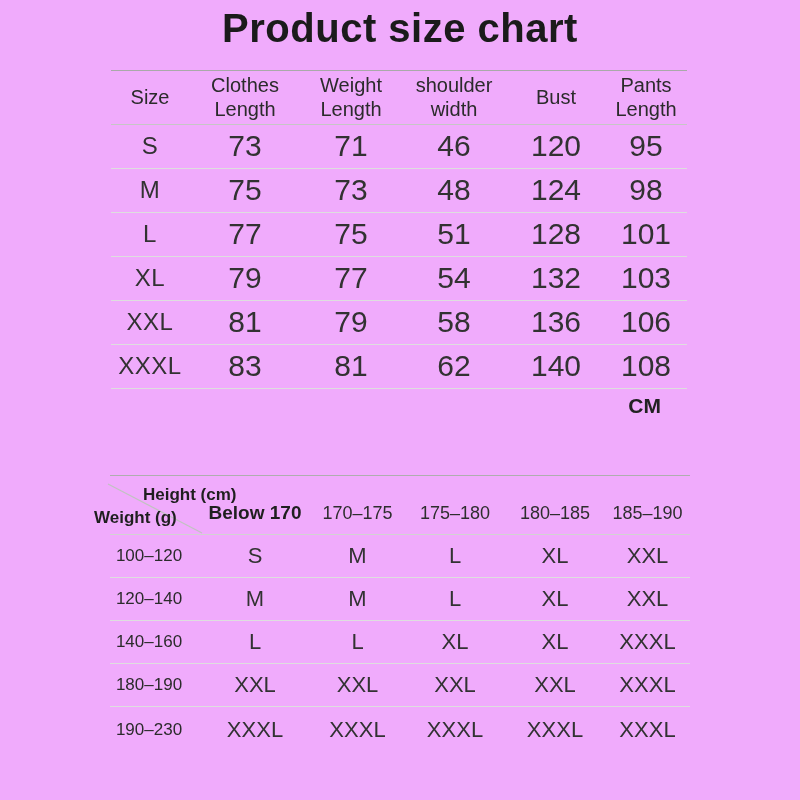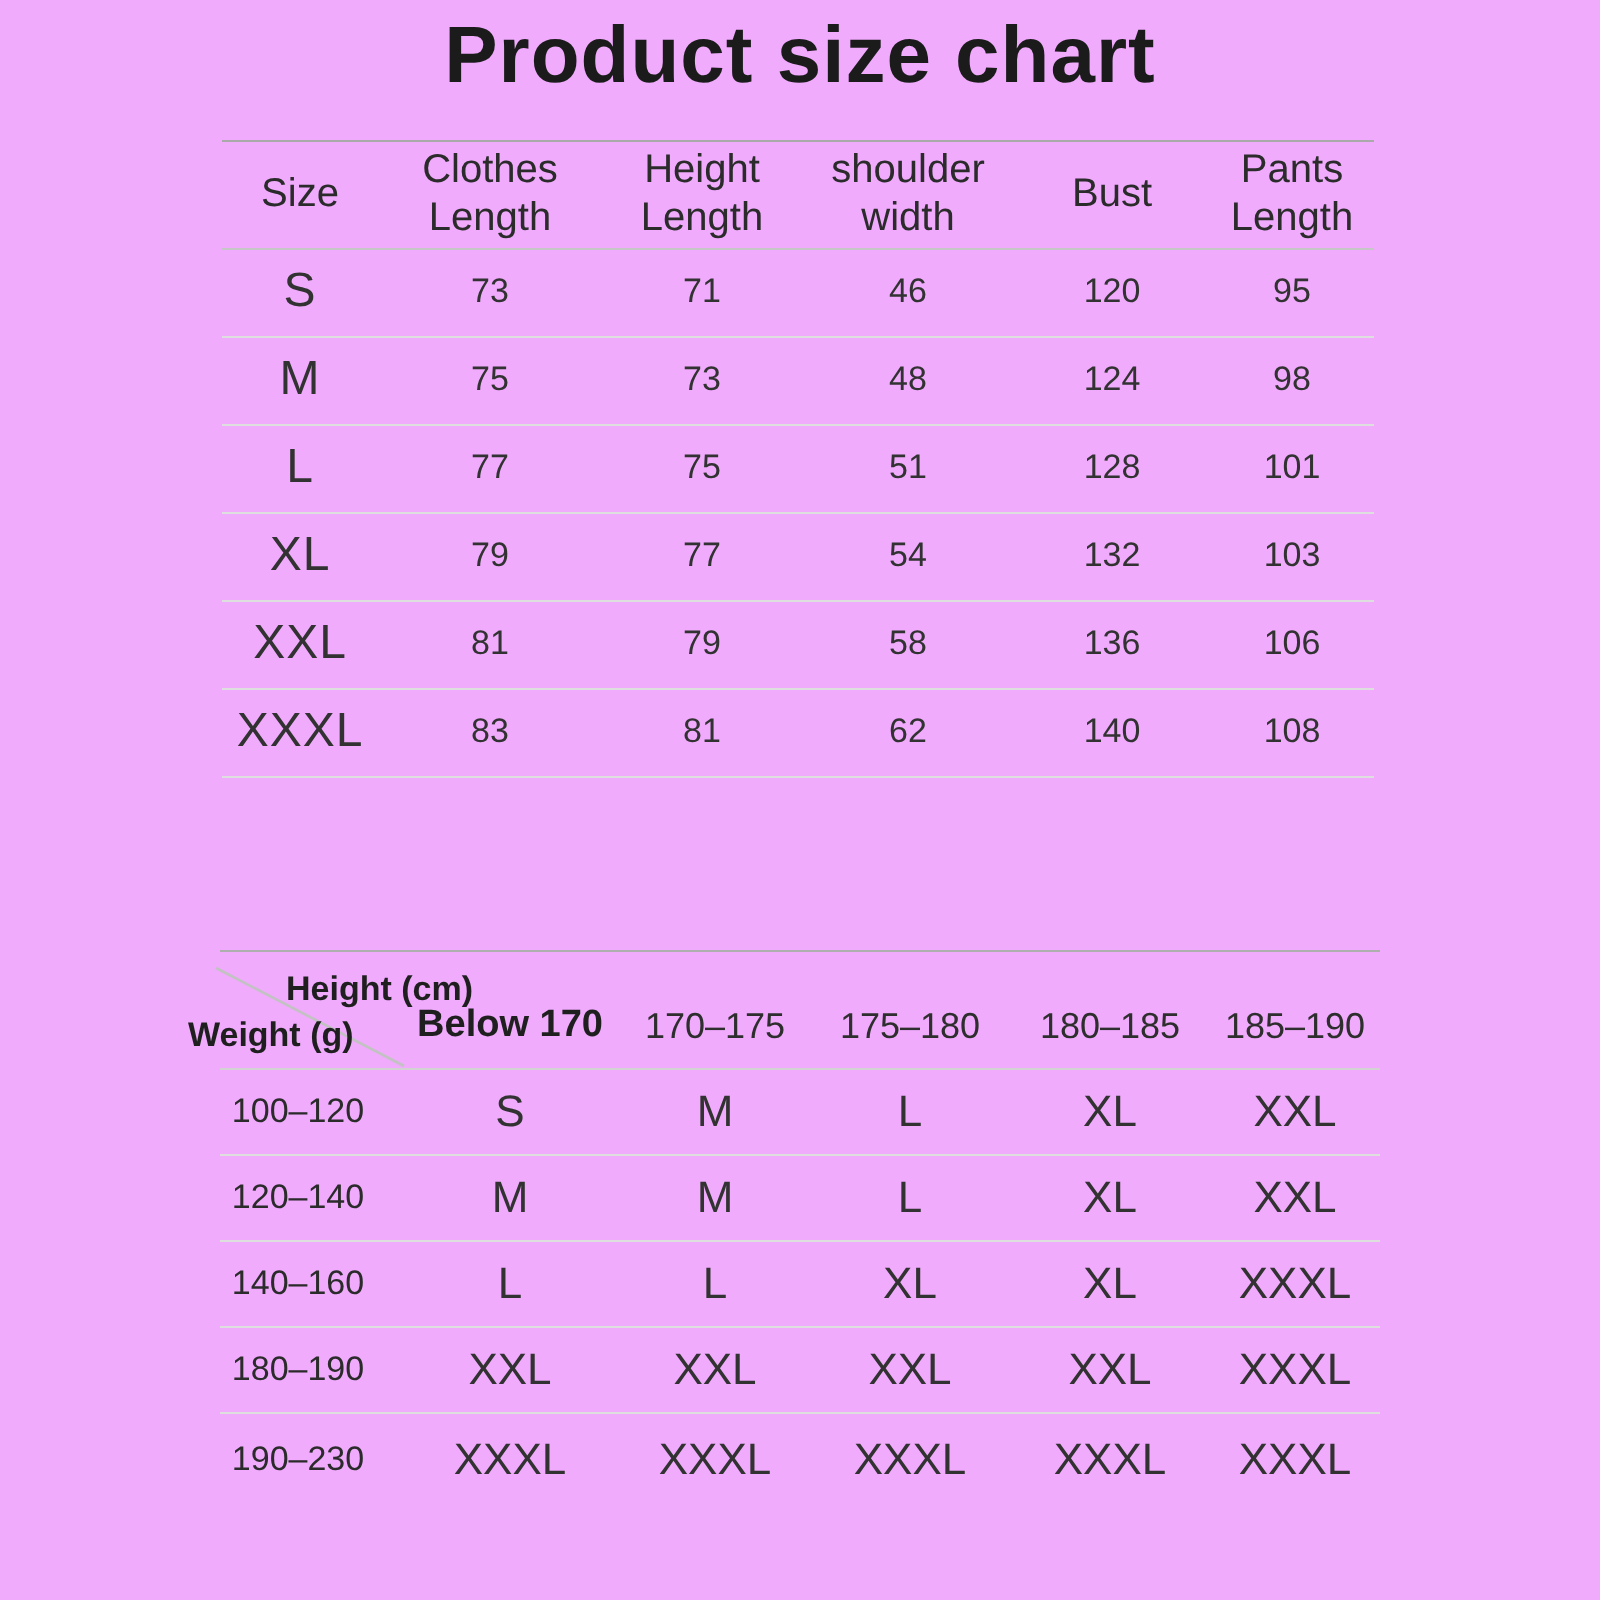--- a/index.html
+++ b/index.html
@@ -41,21 +41,21 @@
     font-weight: 400;
     line-height: 1.22;
     text-align: center;
     vertical-align: middle;
     color: #2b2b2b;
     border-bottom: 1px solid #c6c6c6;
     padding: 2px 2px;
   }
   table.size-table td {
     height: 44px;
-    font-size: 17px;
+    font-size: 30px;
     text-align: center;
     vertical-align: middle;
     border-bottom: 1px solid #dedede;
     color: #323232;
   }
   table.size-table td.size-cell { font-size: 24px; letter-spacing: 0.5px; }
 
   .unit-label {
     position: absolute;
     left: 111px;
@@ -143,21 +143,21 @@
         <col style="width:112px">
         <col style="width:100px">
       <col style="width:106px">
         <col style="width:98px">
         <col style="width:82px">
     </colgroup>
     <thead>
       <tr>
         <th>Size</th>
         <th>Clothes Length</th>
-        <th>Height Length</th>
+        <th>Weight Length</th>
         <th>shoulder width</th>
         <th>Bust</th>
         <th>Pants Length</th>
       </tr>
     </thead>
     <tbody>
       <tr>
         <td class="size-cell">S</td>
         <td>73</td>
         <td>71</td>
@@ -201,20 +201,21 @@
         <td class="size-cell">XXXL</td>
         <td>83</td>
         <td>81</td>
         <td>62</td>
         <td>140</td>
         <td>108</td>
       </tr>
     </tbody>
   </table>
 
+  <div class="unit-label">CM</div>
 
   <table class="fit-table">
     <colgroup>
       <col style="width:90px">
         <col style="width:110px">
         <col style="width:95px">
       <col style="width:100px">
         <col style="width:100px">
         <col style="width:85px">
     </colgroup>

